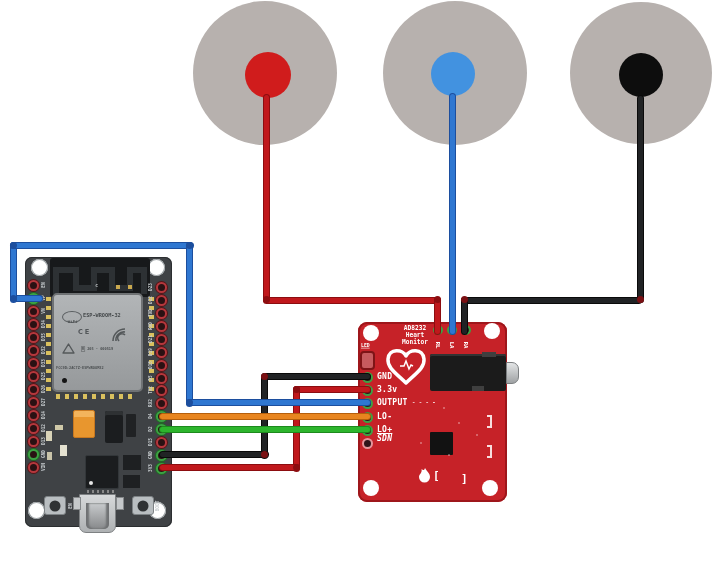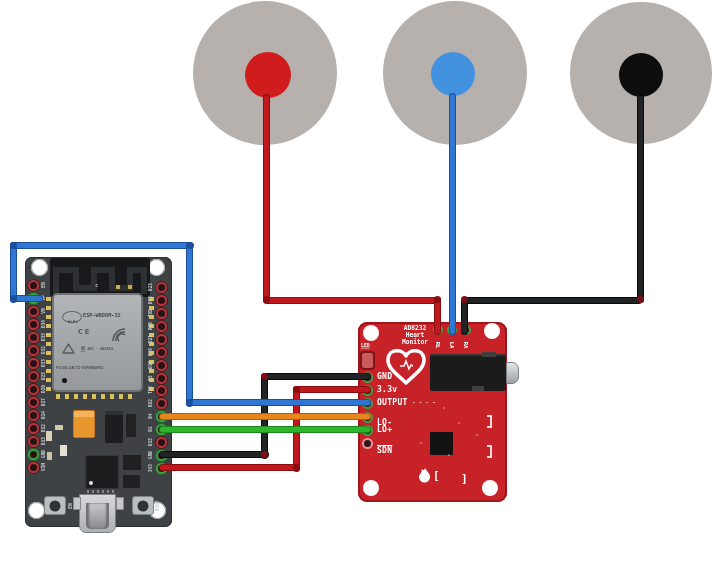--- a/index.html
+++ b/index.html
@@ -239,25 +239,25 @@
         <span class="tlab" style="left: 94px; top: 23px;">LA</span>
         <div class="apin" style="left: 103px; top: 3px; width: 10px; height: 10px;"></div>
         <span class="tlab" style="left: 108px; top: 23px;">RA</span>
         <div class="apin" style="left: 3.5px; top: 49.5px;"></div>
         <span class="alab" style="left: 19px; top: 50px;">GND</span>
         <div class="apin" style="left: 3.5px; top: 62.5px;"></div>
         <span class="alab" style="left: 19px; top: 63px;">3.3v</span>
         <div class="apin" style="left: 3.5px; top: 75.5px;"></div>
         <span class="alab" style="left: 19px; top: 76px;">OUTPUT</span>
         <div class="apin" style="left: 3.5px; top: 89.5px;"></div>
-        <span class="alab" style="left: 19px; top: 96px;">LO-</span>
+        <span class="alab" style="left: 19px; top: 90px;">LO-</span>
         <div class="apin" style="left: 3.5px; top: 102.5px;"></div>
         <span class="alab" style="left: 19px; top: 103px;">LO+</span>
         <div class="apin pnk" style="left: 3.5px; top: 115.5px; border-color: rgb(230, 150, 155);"></div>
-        <span class="alab" style="left: 19px; top: 124px; text-decoration: overline;">SDN</span>
+        <span class="alab" style="left: 19px; top: 112px; text-decoration: overline; font-style: italic;">SDN</span>
       </div>
   </div>
 
   <div class="wire w-red" style="left:264px;top:95px;width:5px;height:207px;"></div>
   <div class="wire w-red" style="left:264px;top:298px;width:176px;height:5px;"></div>
   <div class="wire w-red" style="left:435px;top:298px;width:5px;height:36px;"></div>
   <div class="wire w-blu" style="left:450px;top:94px;width:5px;height:240px;"></div>
   <div class="wire w-blk" style="left:638px;top:96px;width:5px;height:206px;"></div>
   <div class="wire w-blk" style="left:462px;top:298px;width:179px;height:5px;"></div>
   <div class="wire w-blk" style="left:462px;top:298px;width:5px;height:36px;"></div>

